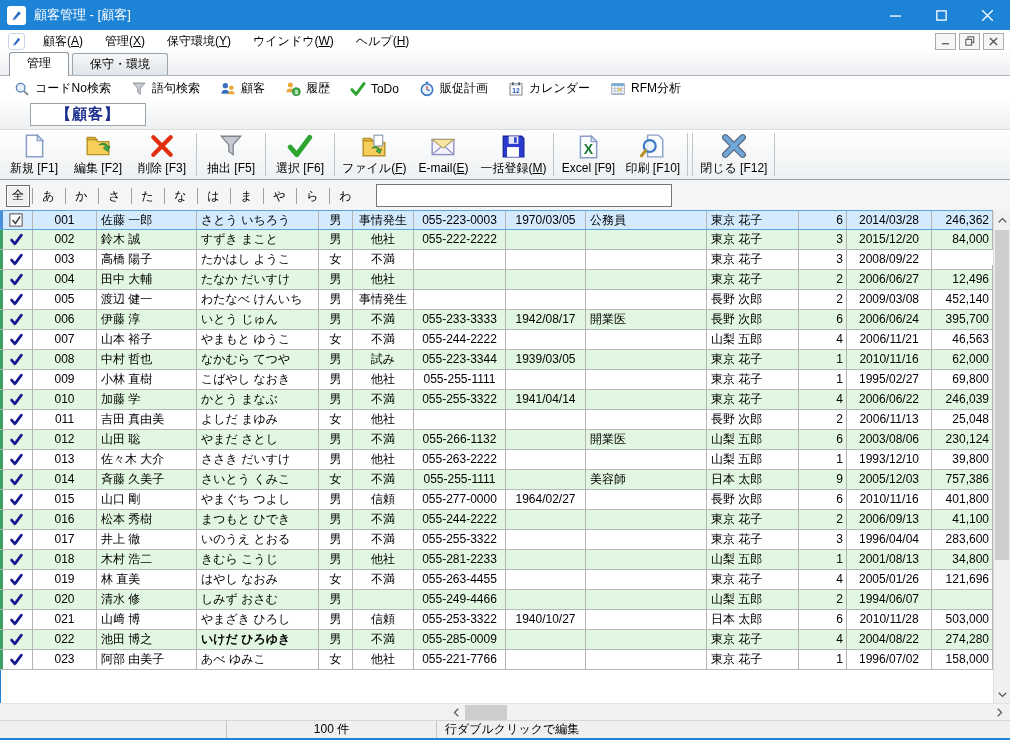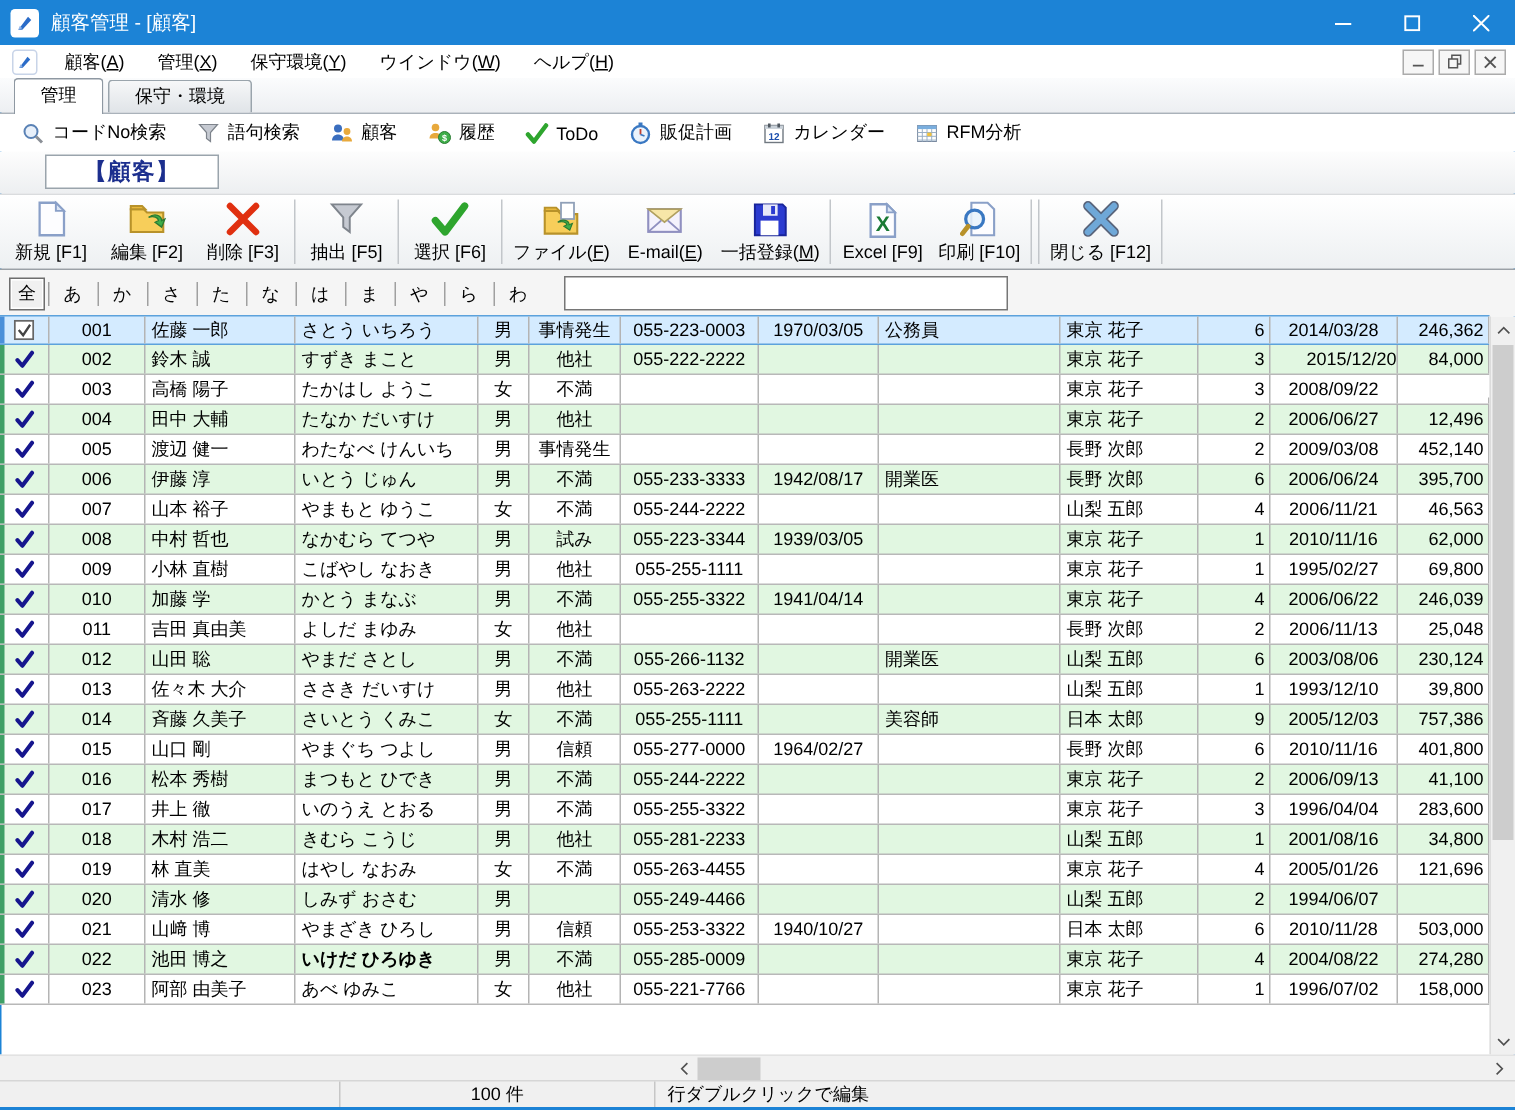--- a/index.html
+++ b/index.html
@@ -425,21 +425,21 @@
           <span class="td center" style="width: 64px;">002</span>
           <span class="td left" style="width: 100px;">鈴木 誠</span>
           <span class="td left" style="width: 122px;">すずき まこと</span>
           <span class="td center" style="width: 34px;">男</span>
           <span class="td center" style="width: 61px;">他社</span>
           <span class="td center" style="width: 92px;">055-222-2222</span>
           <span class="td center" style="width: 80px;"></span>
           <span class="td left" style="width: 121px;"></span>
           <span class="td left" style="width: 92px;">東京 花子</span>
           <span class="td right" style="width: 48px;">3</span>
-          <span class="td center" style="width: 85px; text-align: right;">2015/12/20</span>
+          <span class="td center" style="width: 85px;">2015/12/20</span>
           <span class="td right" style="width: 61px;">84,000</span>
         </div>
         <div class="tr">
           <span class="td center sel" style="width: 33px;">
             <svg viewBox="0 0 24 24" width="13" height="13">
               <path d="M3 13l6 7L21 4" fill="none" stroke="var(--check)" stroke-width="5" stroke-linecap="round" stroke-linejoin="round"></path>
             </svg>
           </span>
           <span class="td center" style="width: 64px;">003</span>
           <span class="td left" style="width: 100px;">高橋 陽子</span>
@@ -729,21 +729,21 @@
           <span class="td center" style="width: 64px;">018</span>
           <span class="td left" style="width: 100px;">木村 浩二</span>
           <span class="td left" style="width: 122px;">きむら こうじ</span>
           <span class="td center" style="width: 34px;">男</span>
           <span class="td center" style="width: 61px;">他社</span>
           <span class="td center" style="width: 92px;">055-281-2233</span>
           <span class="td center" style="width: 80px;"></span>
           <span class="td left" style="width: 121px;"></span>
           <span class="td left" style="width: 92px;">山梨 五郎</span>
           <span class="td right" style="width: 48px;">1</span>
-          <span class="td center" style="width: 85px;">2001/08/16</span>
+          <span class="td center" style="width: 85px;">2001/08/13</span>
           <span class="td right" style="width: 61px;">34,800</span>
         </div>
         <div class="tr">
           <span class="td center sel" style="width: 33px;">
             <svg viewBox="0 0 24 24" width="13" height="13">
               <path d="M3 13l6 7L21 4" fill="none" stroke="var(--check)" stroke-width="5" stroke-linecap="round" stroke-linejoin="round"></path>
             </svg>
           </span>
           <span class="td center" style="width: 64px;">019</span>
           <span class="td left" style="width: 100px;">林 直美</span>

